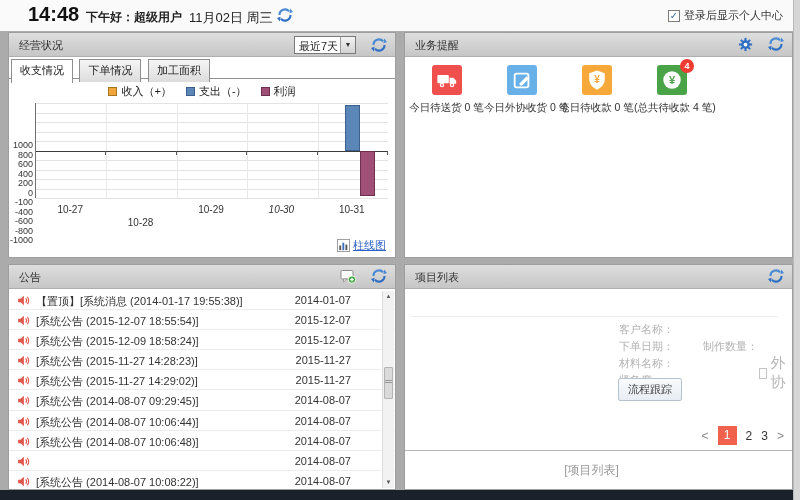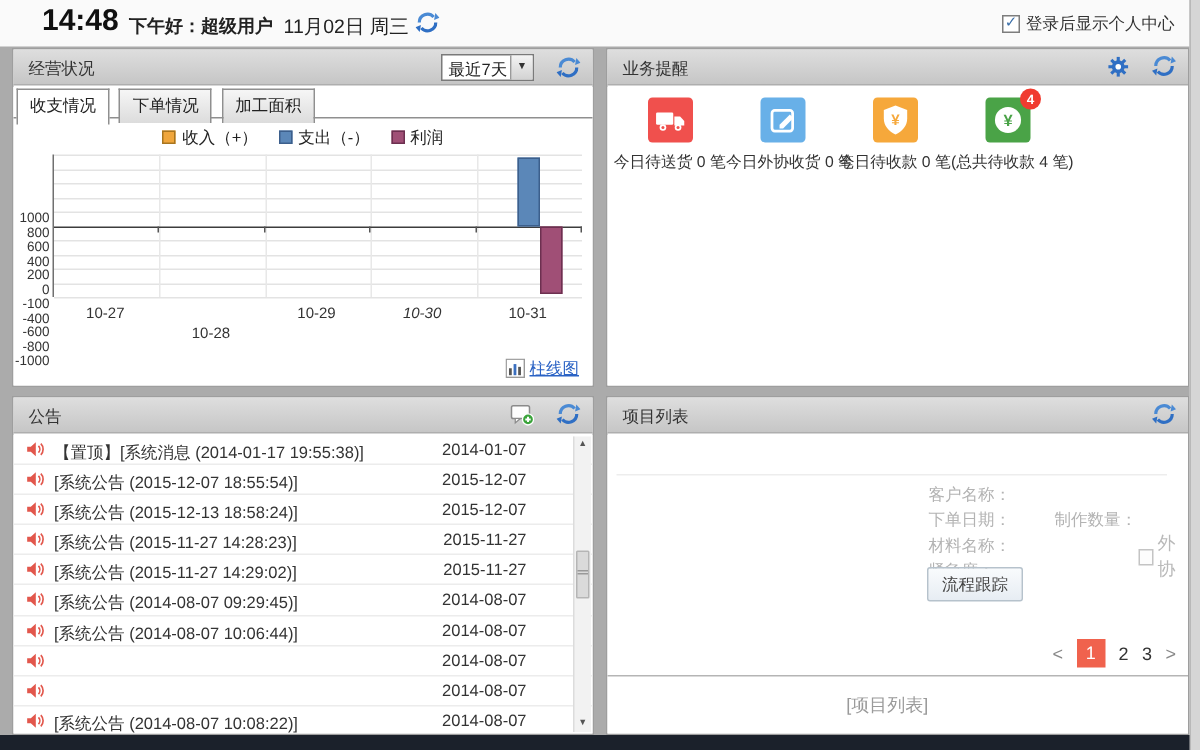--- a/index.html
+++ b/index.html
@@ -74,21 +74,21 @@
   .vscroll .sarrow { position:absolute; left:0; width:100%; height:11px; font-size:6px; color:#555; text-align:center; line-height:11px; cursor:pointer; }
   .vscroll .up { top:0; }
   .vscroll .down { bottom:0; }
   .vscroll .thumb { position:absolute; left:1px; width:9px; top:76px; height:32px; background:#dadada; border:1px solid #b5b5b5; border-radius:1px; cursor:pointer; }
   .vscroll .grip { margin-top:12px; border-top:1px solid #999; border-bottom:1px solid #999; height:3px; }
 
   
   .flow-title { position:absolute; left:0; right:14px; top:4px; text-align:center; font-size:14px; font-weight:bold; color:#222; }
   .flow-sep { position:absolute; left:6px; right:14px; top:26px; height:1px; background:#ededed; }
   .f-label { position:absolute; font-size:11px; color:#b3b3b3; white-space:nowrap; }
-  .out-check { position:absolute; left:314px; top:64px; display:flex; gap:3px; align-items:center; font-size:12px; color:#b9b9b9;padding-left:40px; }
+  .out-check { position:absolute; left:314px; top:64px; display:flex; gap:3px; align-items:center; font-size:15px; color:#b9b9b9;padding-left:40px; }
   .out-box { width:11px; height:11px; border:1px solid #c4c4c4; background:#fdfdfd; }
   .track-btn { position:absolute; left:213px; top:88px; font-size:11px; color:#444; padding:3px 9px; background:linear-gradient(#f9fbfd,#e7edf3); border:1px solid #b6c2cc; border-radius:2px; cursor:pointer; }
   .pager { position:absolute; right:8px; top:136px; display:flex; align-items:center; gap:9px; font-size:12px; color:#333; }
   .pg-arrow { color:#888; cursor:pointer; }
   .pg { cursor:pointer; }
   .pg.active { width:19px; height:19px; background:#f0624d; color:#fff; text-align:center; line-height:19px; }
   .proj-sep { position:absolute; left:0; right:0; top:160px; height:1px; background:#b5b5b5; }
   .proj-footer { position:absolute; left:0; right:14px; top:172px; text-align:center; font-size:12px; color:#9a9a9a; }
 
   .right-strip { position:absolute; left:793px; top:0; width:7px; height:500px; background:#d6d6d6; border-left:1px solid #b9b9b9; }
@@ -326,21 +326,21 @@
             <span class="ann-text">[系统公告 (2015-12-07 18:55:54)]</span>
             <span class="ann-date">2015-12-07</span>
           </div>
           <div class="ann-row">
             <span class="spk">
   <svg viewBox="0 0 14 14">
     <path d="M1.2 5.2h2.6L7.4 2v10L3.8 8.8H1.2z" fill="#e2574c"></path>
     <path d="M9.3 4.6a3.4 3.4 0 0 1 0 4.8 M11 3a5.7 5.7 0 0 1 0 8" stroke="#e2574c" stroke-width="1.2" fill="none"></path>
   </svg>
 </span>
-            <span class="ann-text">[系统公告 (2015-12-13 18:58:24)]</span>
+            <span class="ann-text">[系统公告 (2015-12-09 18:58:24)]</span>
             <span class="ann-date">2015-12-07</span>
           </div>
           <div class="ann-row">
             <span class="spk">
   <svg viewBox="0 0 14 14">
     <path d="M1.2 5.2h2.6L7.4 2v10L3.8 8.8H1.2z" fill="#e2574c"></path>
     <path d="M9.3 4.6a3.4 3.4 0 0 1 0 4.8 M11 3a5.7 5.7 0 0 1 0 8" stroke="#e2574c" stroke-width="1.2" fill="none"></path>
   </svg>
 </span>
             <span class="ann-text">[系统公告 (2015-11-27 14:28:23)]</span>
@@ -376,20 +376,21 @@
             <span class="ann-text">[系统公告 (2014-08-07 10:06:44)]</span>
             <span class="ann-date">2014-08-07</span>
           </div>
           <div class="ann-row">
             <span class="spk">
   <svg viewBox="0 0 14 14">
     <path d="M1.2 5.2h2.6L7.4 2v10L3.8 8.8H1.2z" fill="#e2574c"></path>
     <path d="M9.3 4.6a3.4 3.4 0 0 1 0 4.8 M11 3a5.7 5.7 0 0 1 0 8" stroke="#e2574c" stroke-width="1.2" fill="none"></path>
   </svg>
 </span>
+            <span class="ann-text">[系统公告 (2014-08-07 10:06:48)]</span>
             <span class="ann-date">2014-08-07</span>
           </div>
           <div class="ann-row">
             <span class="spk">
   <svg viewBox="0 0 14 14">
     <path d="M1.2 5.2h2.6L7.4 2v10L3.8 8.8H1.2z" fill="#e2574c"></path>
     <path d="M9.3 4.6a3.4 3.4 0 0 1 0 4.8 M11 3a5.7 5.7 0 0 1 0 8" stroke="#e2574c" stroke-width="1.2" fill="none"></path>
   </svg>
 </span>
             <span class="ann-date">2014-08-07</span>

